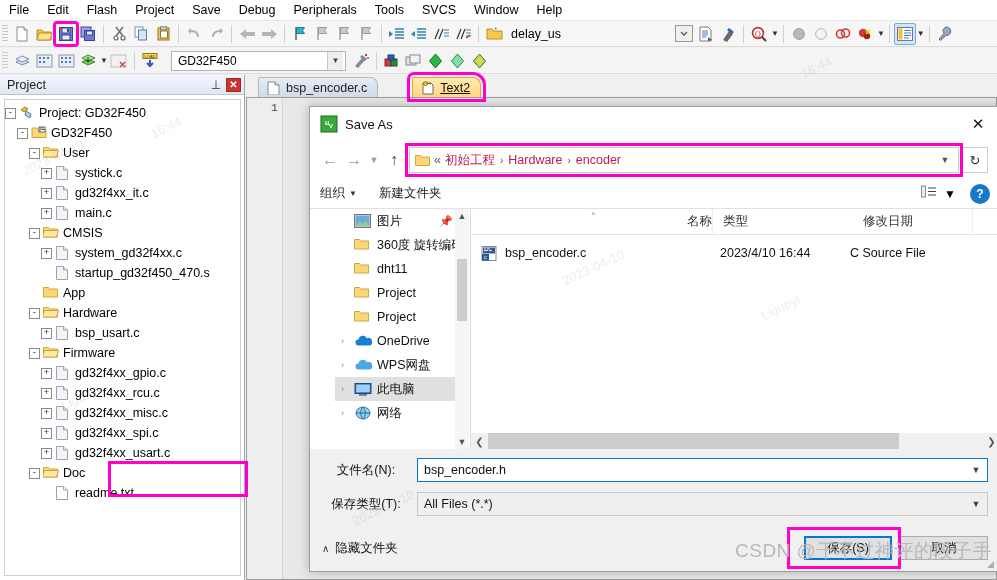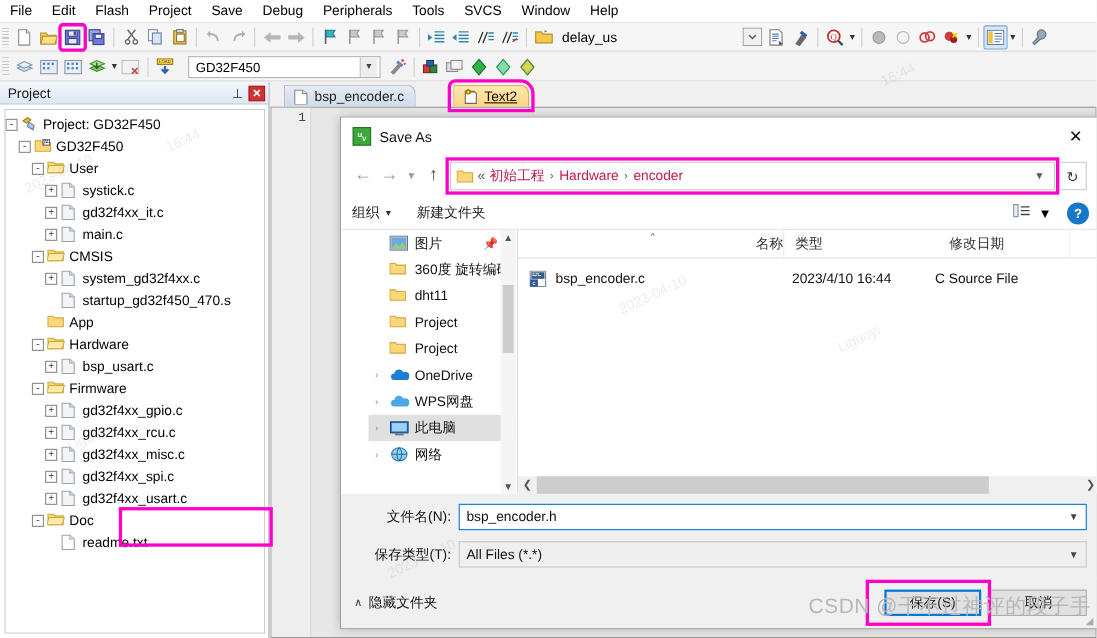--- a/index.html
+++ b/index.html
@@ -140,21 +140,21 @@
   .frow .fi { width:17px; height:15px; margin:0 7px 0 10px; flex:none; }
 
   .hscroll { position:absolute; left:0; right:0; bottom:0; height:16px; background:#f0f0f0;
              display:flex; align-items:center; }
   .hscroll .ar { width:17px; text-align:center; color:#555; font-size:10px; }
   .hscroll .track { flex:1; height:16px; background:#f0f0f0; position:relative; }
   .hscroll .thumb { position:absolute; left:0; top:0; height:16px; width:83%; background:#cdcdcd; }
 
   .dlg-form { position:absolute; left:0; top:342px; right:0; height:78px; background:#f0f0f0; }
   .frow2 { display:flex; align-items:center; height:26px; margin:8px 12px 0 12px; }
-  .flabel { width:95px; text-align:right; font-size:12.5px; color:#111; padding-right:7px; }
+  .flabel { width:95px; text-align:center; font-size:12.5px; color:#111; padding-right:7px; }
   .finput { flex:1; height:24px; border:1px solid #0078d7; background:#fff; display:flex; align-items:center;
             padding:0 0 0 6px; font-size:12.5px; color:#111; }
   .finput .v { flex:1; }
   .finput .dd { width:22px; text-align:center; color:#444; font-size:9px; }
   .fselect { flex:1; height:24px; border:1px solid #c8c8c8; background:#efefef; display:flex; align-items:center;
              padding:0 0 0 6px; font-size:12.5px; color:#111; }
   .fselect .v { flex:1; }
   .fselect .dd { width:22px; text-align:center; color:#444; font-size:9px; }
   .fname-hl { position:absolute; left:108px; top:461px; width:140px; height:36px;
               border:3px solid #ff00c8; pointer-events:none; }

